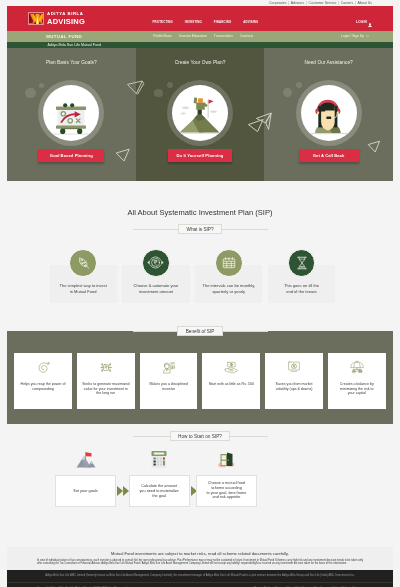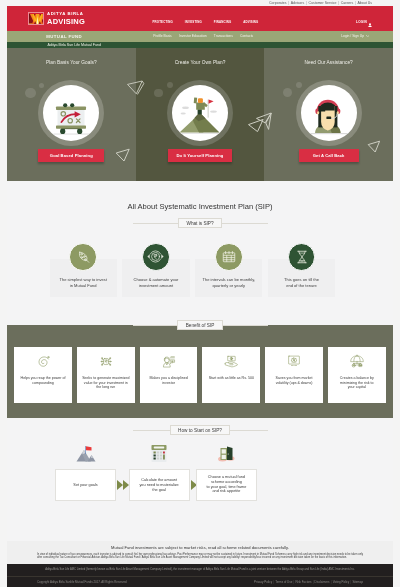--- a/index.html
+++ b/index.html
@@ -51,21 +51,21 @@
   .hbtn { position:absolute; left:50%; top:101px; transform:translateX(-50%); background:#d92e43; color:#fff;
           font-size:4.15px; font-weight:bold; height:13px; display:flex; align-items:center; justify-content:center;
           box-shadow:0 1.5px 2px rgba(0,0,0,.25); white-space:nowrap; letter-spacing:.08px;}
   .hpanel:nth-child(3) .hbtn { width:66px; }
   .hpanel:nth-child(4) .hbtn { width:64px; }
   .hpanel:nth-child(5) .hbtn { width:60px; }
   .dotc { position:absolute; border-radius:50%; background:#ffffff; opacity:.13; }
   .tri { position:absolute; }
   .tridecor { position:absolute; left:0; top:0; width:386px; height:133px; pointer-events:none; }
   
-  .sectitle { text-align:center; font-size:7.55px; color:#333; padding-top:22px; letter-spacing:.02px; line-height:8px; }
+  .sectitle { text-align:center; font-size:7.55px; color:#333; padding-top:28px; letter-spacing:.02px; line-height:8px; }
   .sechdr { position:relative; height:10px; margin-top:7.2px; display:flex; align-items:center; justify-content:center; }
   .sechdr .line { position:absolute; left:50%; top:50%; width:135px; margin-left:-67.5px; height:0; border-top:0.8px solid #dcdad3; }
   .sechdr .box { position:relative; background:#f7f7f7; border:0.7px solid #dcdad3; height:10px; padding:0 7.4px;
                  display:flex; align-items:center; font-size:4.7px; color:#3b3b3b; white-space:nowrap; }
 
   
   .whatwrap { position:relative; height:85px; margin-top:0px; }
   .wcards { position:absolute; left:42.6px; top:31px; width:288px; display:flex; gap:5.6px; }
   .wcard { position:relative; width:67.2px; height:38px; background:#efeff0; }
   .wcard .txt { position:absolute; left:0; top:18.2px; width:100%; text-align:center; font-size:4.05px;

